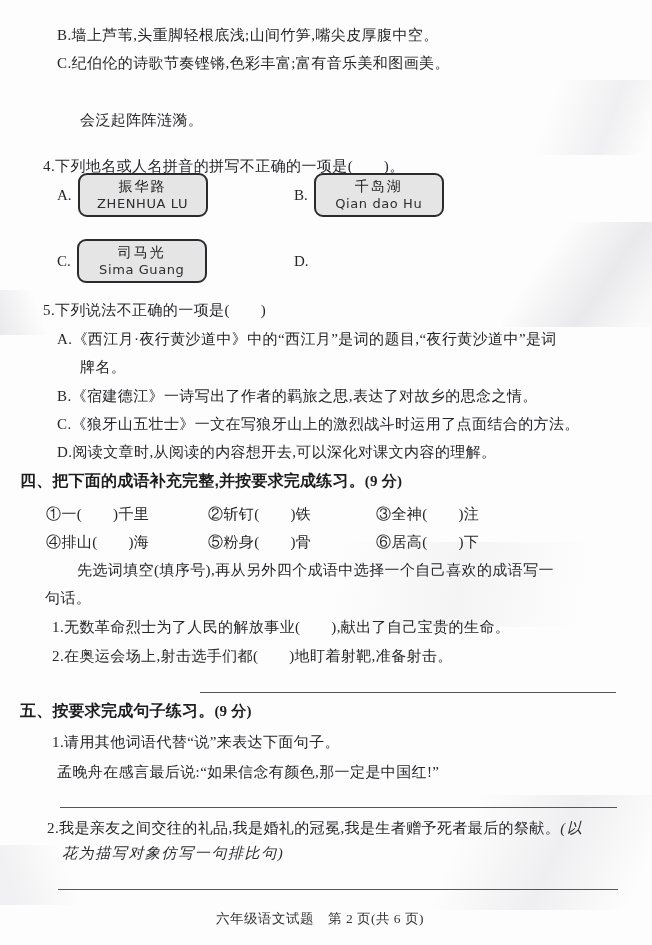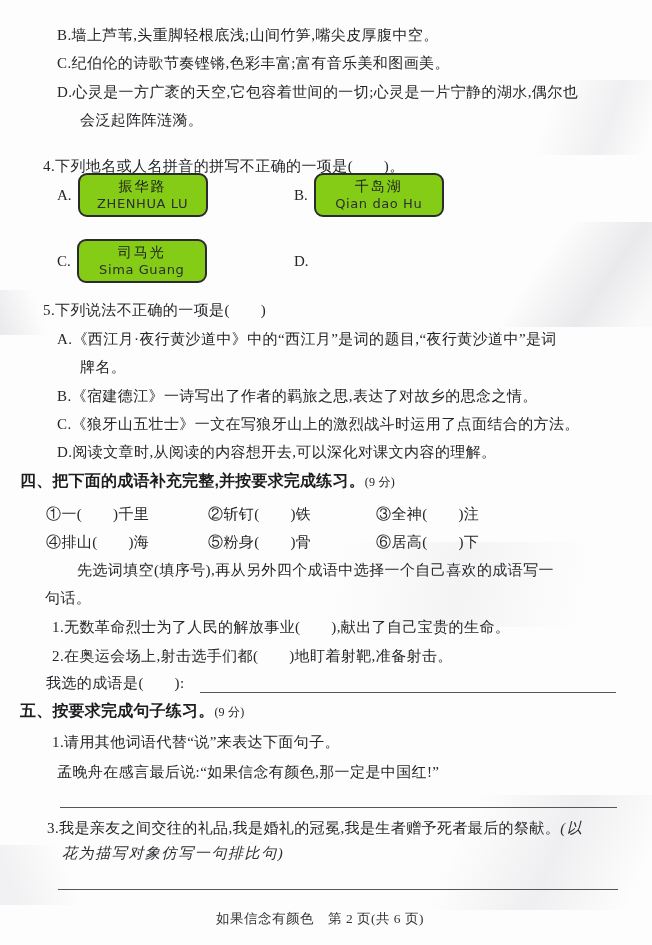--- a/index.html
+++ b/index.html
@@ -12,35 +12,35 @@
     position:absolute;white-space:nowrap;
     font-family:"Liberation Serif","DejaVu Serif",serif;
     font-size:15px;line-height:20px;letter-spacing:0.4px;color:#26262a;
   }
   .head{
     font-family:"Liberation Sans","DejaVu Sans",sans-serif;
     font-weight:bold;font-size:16px;letter-spacing:0.2px;color:#1d1d20;
   }
   .head .score{
     font-family:"Liberation Serif","DejaVu Serif",serif;
-    font-weight:normal;font-size:12px;
+    font-weight:bold;font-size:15px;
   }
   .kaiti{
     font-style:italic;letter-spacing:1.6px;color:#2c2c30;
   }
   .opt-row{
     position:absolute;display:flex;align-items:center;gap:6px;height:44px;
   }
   .opt-label{
     font-family:"Liberation Serif","DejaVu Serif",serif;font-size:15px;color:#26262a;
   }
   .namebox{
     width:130px;height:44px;border:2px solid #2b2b2f;border-radius:9px;
     display:flex;flex-direction:column;align-items:center;justify-content:center;
-    background:#84cc16;box-sizing:border-box;
+    background:#e5e5e5;box-sizing:border-box;
   }
   .hanzi{
     font-family:"Liberation Serif","DejaVu Serif",serif;
     font-size:14px;line-height:17px;letter-spacing:2px;color:#222;
   }
   .pinyin{
     font-family:"DejaVu Sans","Liberation Sans",sans-serif;
     font-size:13px;line-height:17px;letter-spacing:0.6px;color:#2e2e32;
   }
   .answer-line{
@@ -74,21 +74,20 @@
 
   <div class="shadow s1"></div>
   <div class="shadow s2"></div>
   <div class="shadow s3"></div>
   <div class="shadow s4"></div>
   <div class="shadow s5"></div>
   <div class="shadow s6"></div>
 
   <div class="line" style="top:25px;left:57px">B.墙上芦苇,头重脚轻根底浅;山间竹笋,嘴尖皮厚腹中空。</div>
   <div class="line" style="top:53px;left:57px">C.纪伯伦的诗歌节奏铿锵,色彩丰富;富有音乐美和图画美。</div>
-  <div class="line" style="top:82px;left:57px">D.心灵是一方广袤的天空,它包容着世间的一切;心灵是一片宁静的湖水,偶尔也</div>
   <div class="line" style="top:110px;left:80px">会泛起阵阵涟漪。</div>
 
   <div class="line" style="top:156px;left:43px">4.下列地名或人名拼音的拼写不正确的一项是(　　)。</div>
 
   <div class="opt-row" style="top:173px;left:57px">
     <span class="opt-label">A.</span>
     <span class="namebox">
       <span class="hanzi">振华路</span>
       <span class="pinyin">ZHENHUA LU</span>
     </span>
@@ -124,32 +123,31 @@
   <div class="line" style="top:504px;left:46px">①一(　　)千里</div>
   <div class="line" style="top:504px;left:208px">②斩钉(　　)铁</div>
   <div class="line" style="top:504px;left:376px">③全神(　　)注</div>
   <div class="line" style="top:532px;left:46px">④排山(　　)海</div>
   <div class="line" style="top:532px;left:208px">⑤粉身(　　)骨</div>
   <div class="line" style="top:532px;left:376px">⑥居高(　　)下</div>
   <div class="line" style="top:560px;left:77px">先选词填空(填序号),再从另外四个成语中选择一个自己喜欢的成语写一</div>
   <div class="line" style="top:588px;left:45px">句话。</div>
   <div class="line" style="top:617px;left:52px">1.无数革命烈士为了人民的解放事业(　　),献出了自己宝贵的生命。</div>
   <div class="line" style="top:646px;left:52px">2.在奥运会场上,射击选手们都(　　)地盯着射靶,准备射击。</div>
-  <div class="line" style="top:673px;left:46px">我选的成语是(　　):</div>
   <div class="answer-line" style="top:692px;left:200px;width:416px"></div>
 
   <div class="line head" style="top:701px;left:20px">
     <span>五、按要求完成句子练习。</span><span class="score">(9 分)</span>
   </div>
   <div class="line" style="top:732px;left:52px">1.请用其他词语代替“说”来表达下面句子。</div>
   <div class="line" style="top:762px;left:57px">孟晚舟在感言最后说:“如果信念有颜色,那一定是中国红!”</div>
   <div class="answer-line" style="top:807px;left:60px;width:557px"></div>
   <div class="line" style="top:818px;left:47px">
-    <span>3.我是亲友之间交往的礼品,我是婚礼的冠冕,我是生者赠予死者最后的祭献。</span><span class="kaiti">(以</span>
+    <span>2.我是亲友之间交往的礼品,我是婚礼的冠冕,我是生者赠予死者最后的祭献。</span><span class="kaiti">(以</span>
   </div>
   <div class="line kaiti" style="top:843px;left:62px">花为描写对象仿写一句排比句)</div>
   <div class="answer-line" style="top:889px;left:58px;width:560px"></div>
 
   <div class="footer" style="top:910px">
-    <span>如果信念有颜色</span><span class="gap"></span><span>第 2 页(共 6 页)</span>
+    <span>六年级语文试题</span><span class="gap"></span><span>第 2 页(共 6 页)</span>
   </div>
 
 </div>
 
 </body></html>

